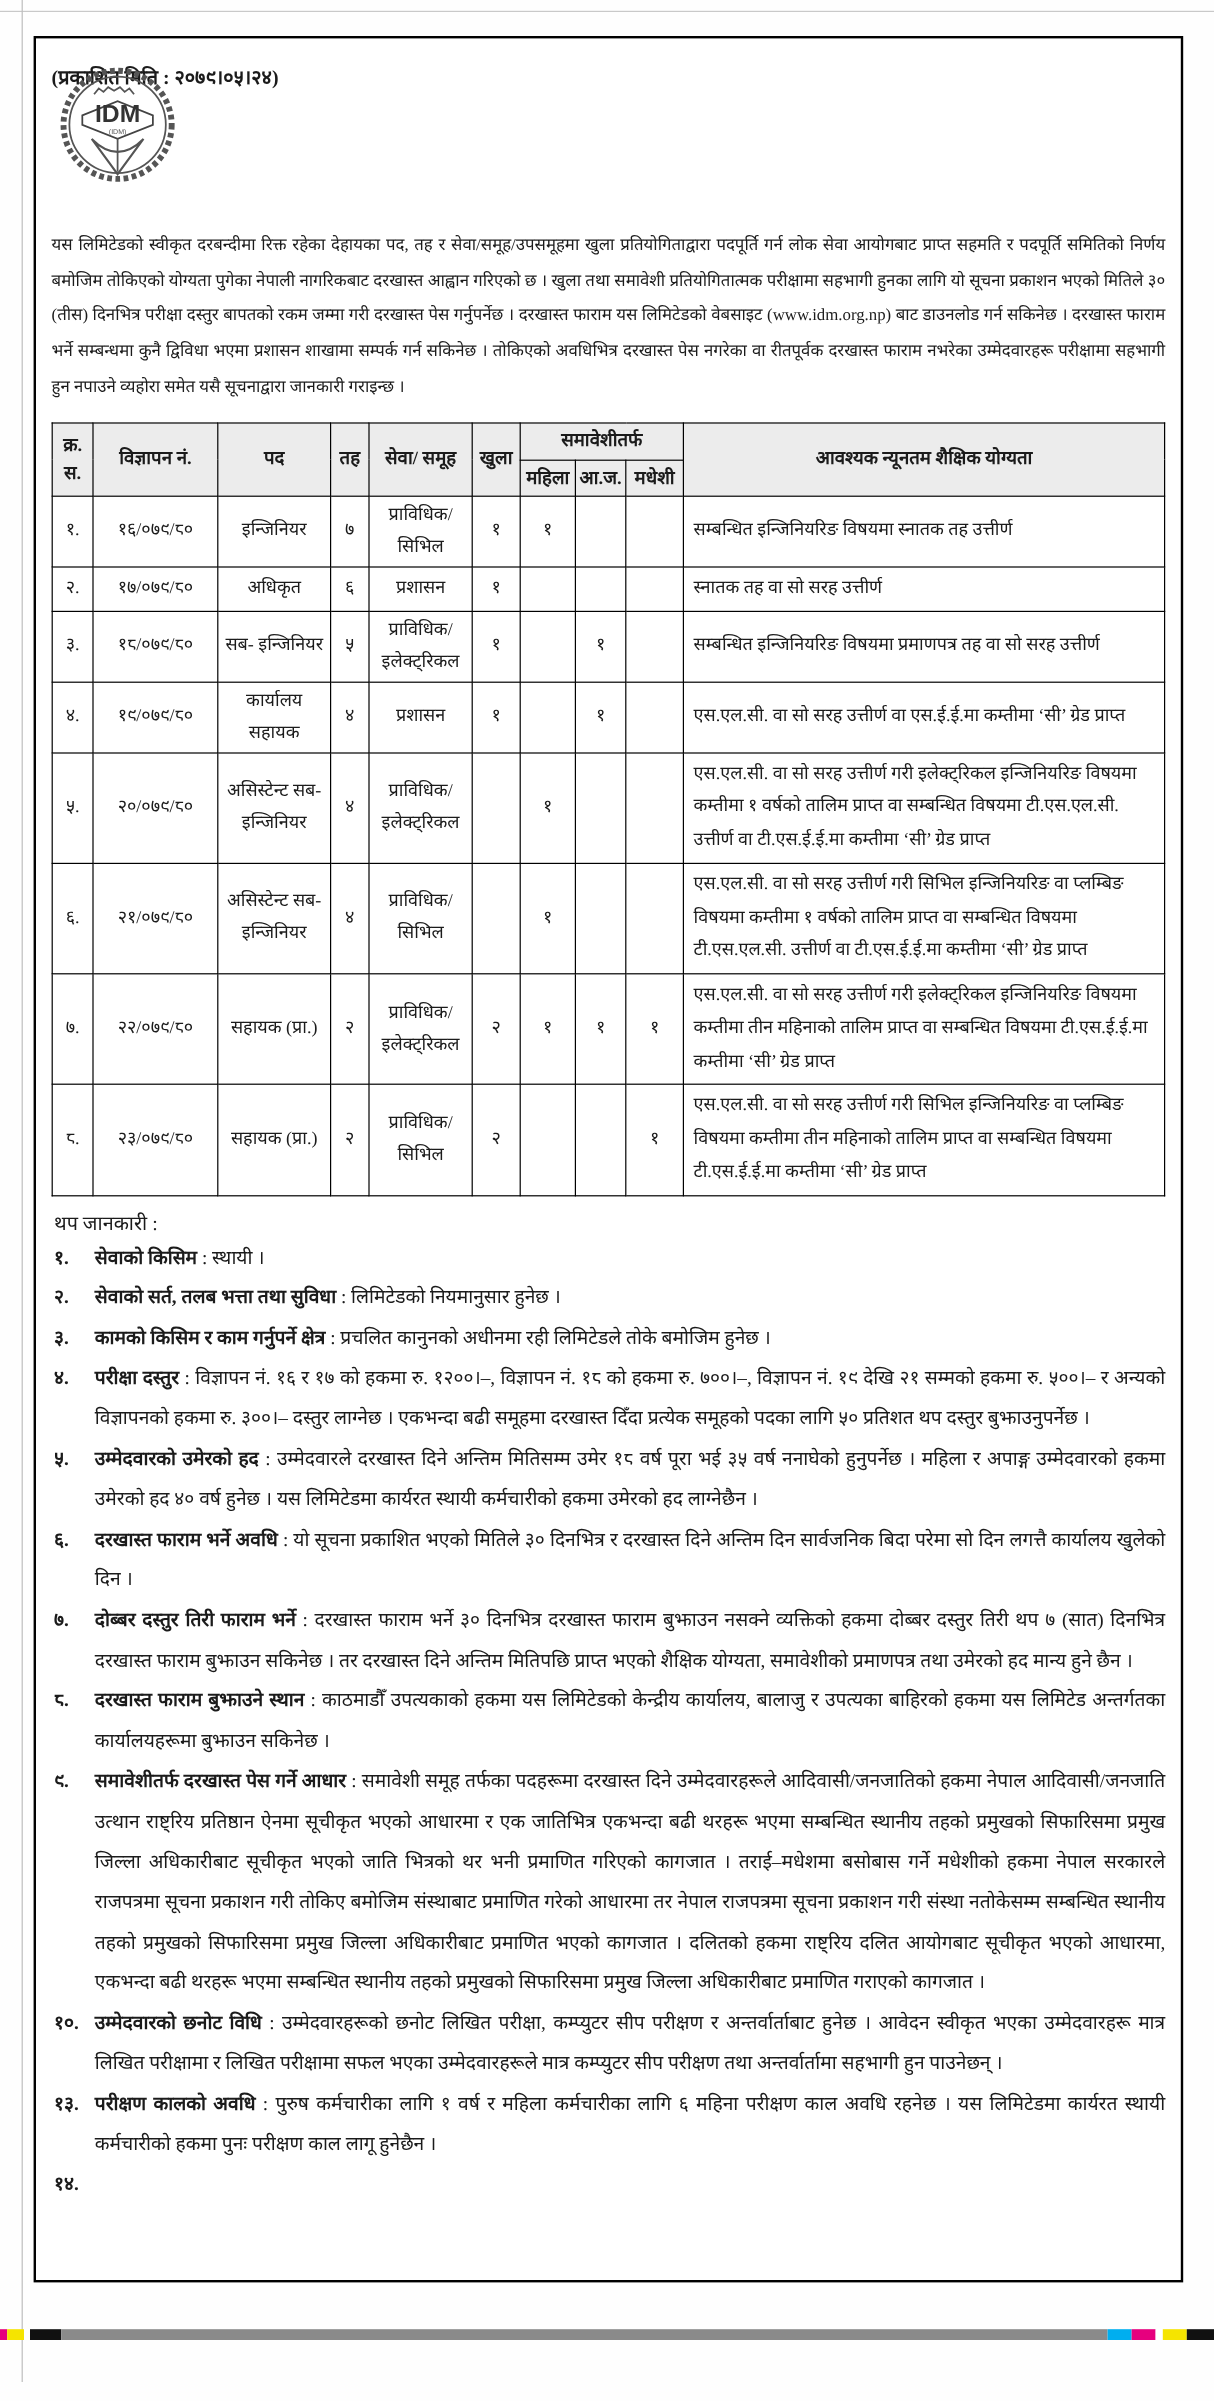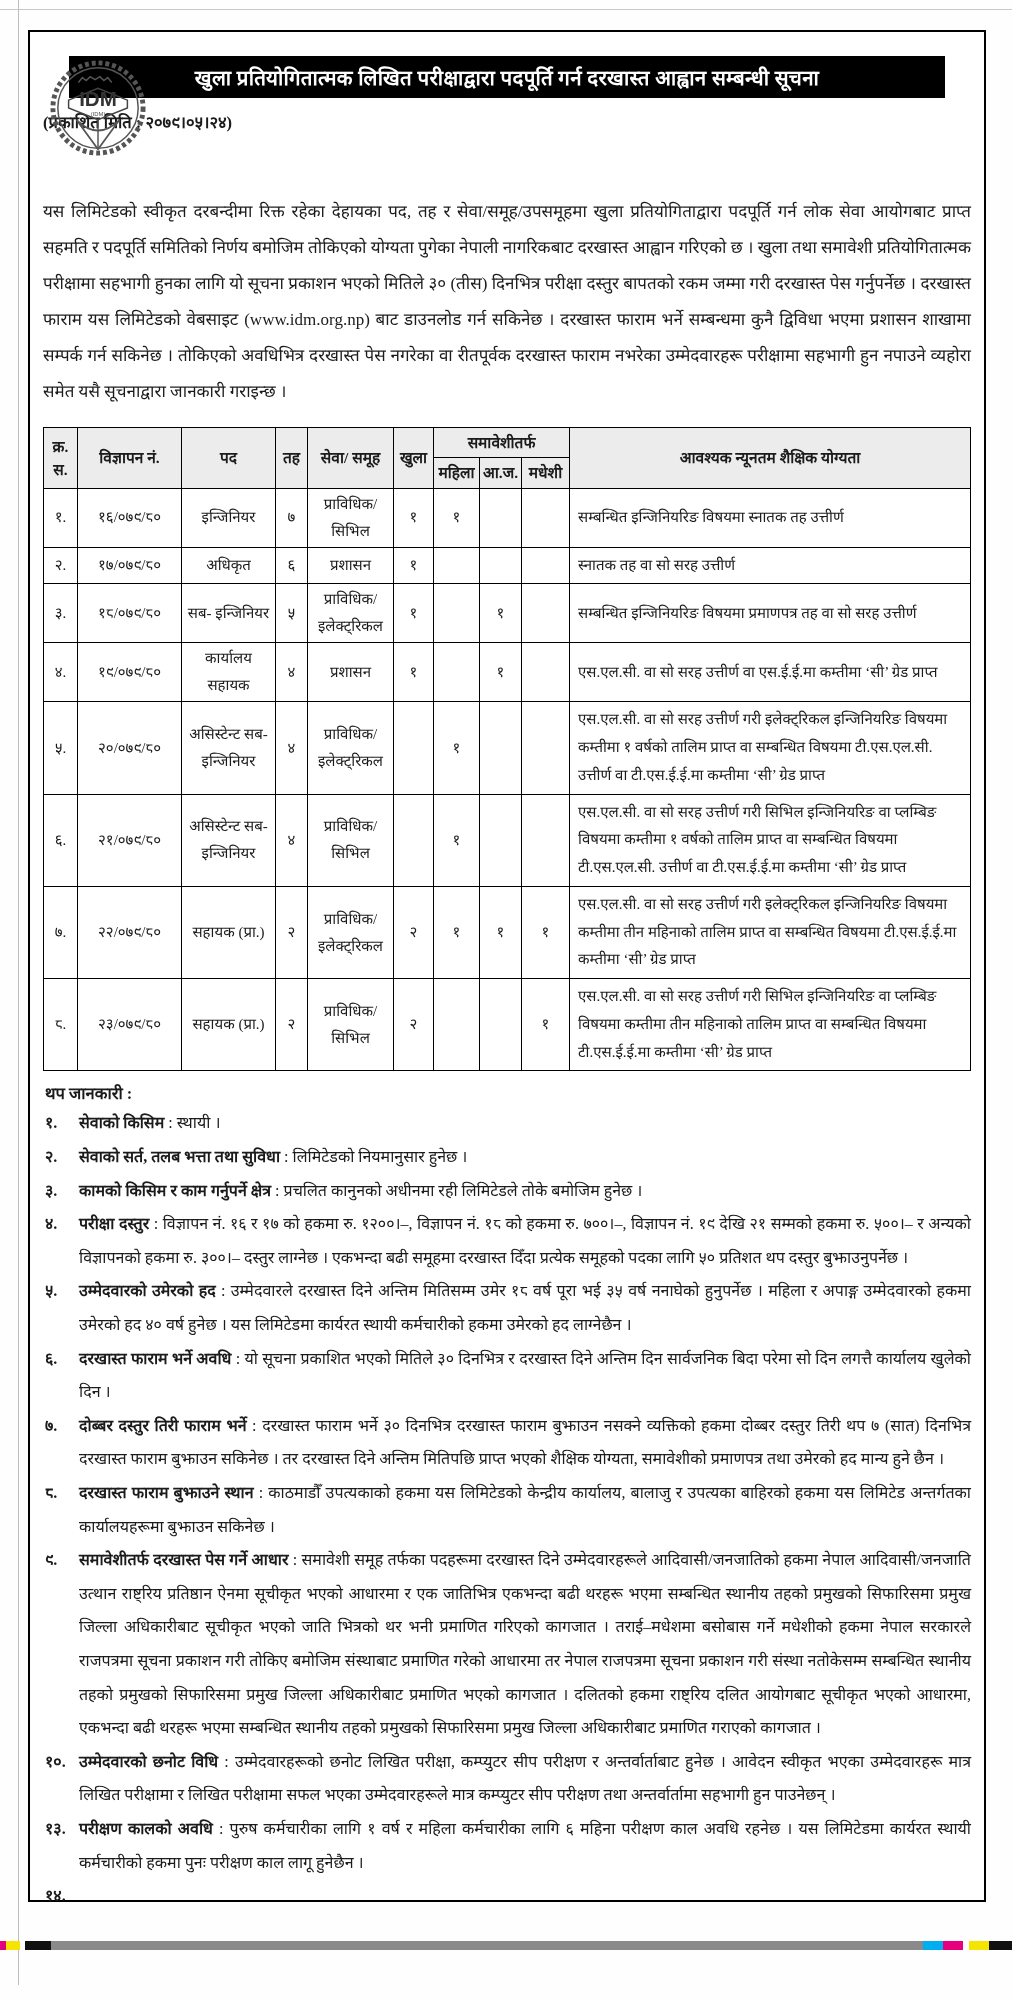--- a/index.html
+++ b/index.html
@@ -28,40 +28,40 @@
   .org-address{text-align:center;font-weight:bold;font-size:22px;margin-top:12px;}
   .banner{
     margin:16px 26px 0 26px;background:#000;color:#fff;
     text-align:center;font-weight:bold;font-size:20.5px;
     padding:7px 6px;letter-spacing:.3px;
   }
   .pub-date{font-weight:bold;font-size:16.5px;margin-top:12px;}
 
   
   .intro{
-    margin-top:10px;font-size:17px;line-height:2.12;text-align:justify;
+    margin-top:10px;font-size:14px;line-height:2.12;text-align:justify;
     text-justify:inter-word;
   }
 
   
   table.vacancy{
     width:100%;border-collapse:collapse;margin-top:8px;
     font-size:15px;
   }
   table.vacancy th,table.vacancy td{
     border:1.5px solid #000;padding:2px 5px;vertical-align:middle;
     text-align:center;line-height:1.8;
   }
   table.vacancy thead th{background:#ececec;font-size:15.5px;line-height:1.5;padding:3px 2px;}
   table.vacancy td.qual{text-align:left;padding:4px 8px;line-height:1.85;}
   th.sn-head{white-space:pre-line;}
   td.post-cell,td.service-cell{line-height:1.9;}
 
   
-  .more-heading{font-weight:bold;font-size:16.5px;margin:10px 0 2px 2px;}
+  .more-heading{font-weight:normal;font-size:16.5px;margin:10px 0 2px 2px;}
   .info-list{margin:0;padding:0;list-style:none;}
   .info-item{
     position:relative;padding-left:36px;margin:0;
     font-size:16px;line-height:2.1;text-align:justify;
   }
   .info-no{position:absolute;left:2px;top:0;font-weight:bold;}
   .info-label{font-weight:bold;}
 
   
   .print-strip{
@@ -82,21 +82,20 @@
     <svg class="logo" viewBox="0 0 100 100">
       <circle cx="50" cy="50" r="46" fill="none" stroke="#555" stroke-width="5" stroke-dasharray="4 3"></circle>
       <circle cx="50" cy="50" r="41" fill="none" stroke="#555" stroke-width="1.5"></circle>
       <path d="M20 42 L50 30 L80 42 L80 50 L50 62 L20 50 Z" fill="none" stroke="#444" stroke-width="1.5"></path>
       <path d="M30 24 l4 -5 l4 3 l4 -4 l5 3 l5 -3 l4 4 l4 -3 l4 5" fill="none" stroke="#555" stroke-width="1.5"></path>
       <text x="50" y="48" text-anchor="middle" font-size="21" font-weight="bold" fill="#333" font-family="'Liberation Sans',sans-serif">IDM</text>
       <text x="50" y="58" text-anchor="middle" font-size="6" fill="#555" font-family="'Liberation Sans',sans-serif">(IDM)</text>
       <path d="M28 62 Q50 84 72 62 L50 92 Z" fill="none" stroke="#555" stroke-width="1.8"></path>
       <line x1="50" y1="62" x2="50" y2="90" stroke="#555" stroke-width="1.5"></line>
     </svg>
-    <div class="banner">खुला प्रतियोगितात्मक लिखित परीक्षाद्वारा पदपूर्ति गर्न दरखास्त आह्वान सम्बन्धी सूचना</div>
     <div class="pub-date">(प्रकाशित मिति : २०७९।०५।२४)</div>
   </div>
 
   <p class="intro">यस लिमिटेडको स्वीकृत दरबन्दीमा रिक्त रहेका देहायका पद, तह र सेवा/समूह/उपसमूहमा खुला प्रतियोगिताद्वारा पदपूर्ति गर्न लोक सेवा आयोगबाट प्राप्त सहमति र पदपूर्ति समितिको निर्णय बमोजिम तोकिएको योग्यता पुगेका नेपाली नागरिकबाट दरखास्त आह्वान गरिएको छ । खुला तथा समावेशी प्रतियोगितात्मक परीक्षामा सहभागी हुनका लागि यो सूचना प्रकाशन भएको मितिले ३० (तीस) दिनभित्र परीक्षा दस्तुर बापतको रकम जम्मा गरी दरखास्त पेस गर्नुपर्नेछ । दरखास्त फाराम यस लिमिटेडको वेबसाइट (www.idm.org.np) बाट डाउनलोड गर्न सकिनेछ । दरखास्त फाराम भर्ने सम्बन्धमा कुनै द्विविधा भएमा प्रशासन शाखामा सम्पर्क गर्न सकिनेछ । तोकिएको अवधिभित्र दरखास्त पेस नगरेका वा रीतपूर्वक दरखास्त फाराम नभरेका उम्मेदवारहरू परीक्षामा सहभागी हुन नपाउने व्यहोरा समेत यसै सूचनाद्वारा जानकारी गराइन्छ ।</p>
 
   <table class="vacancy">
     <colgroup>
       <col style="width:34px">
         <col style="width:104px">
         <col style="width:94px">

